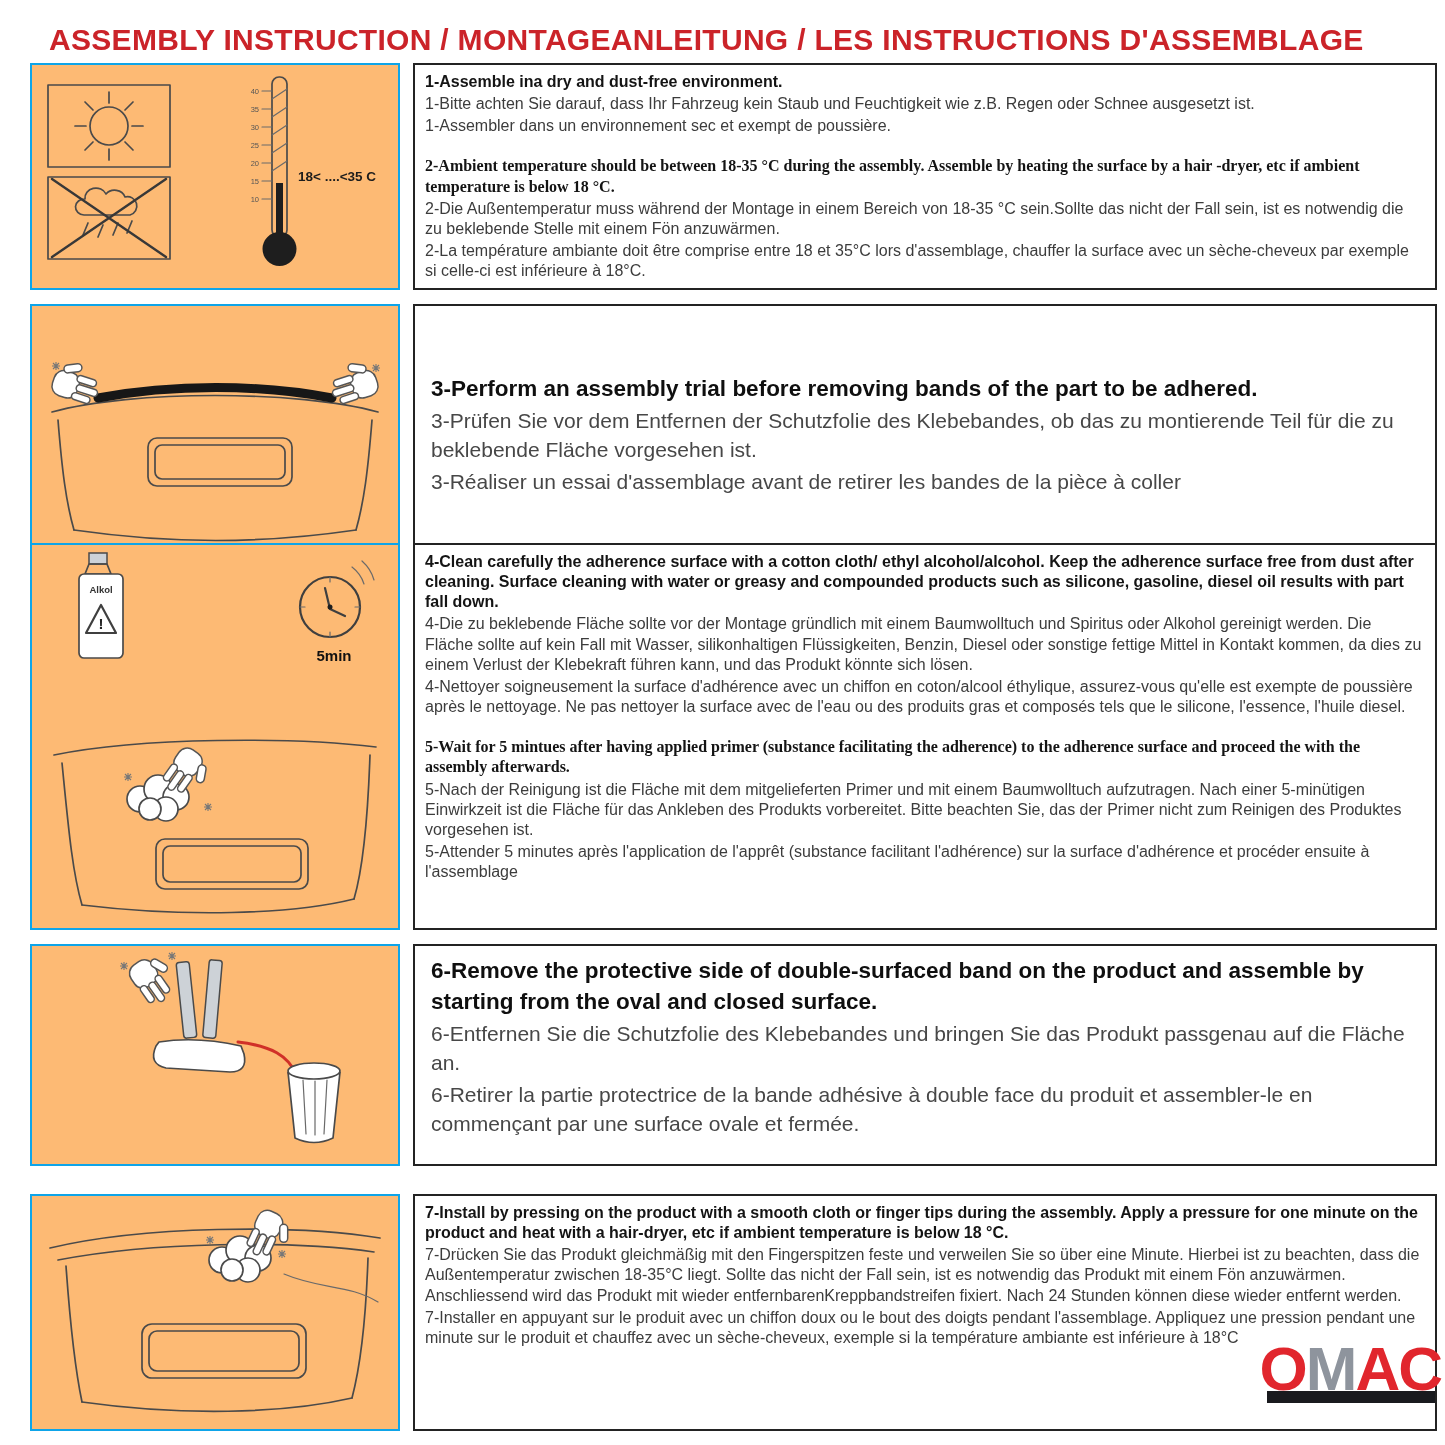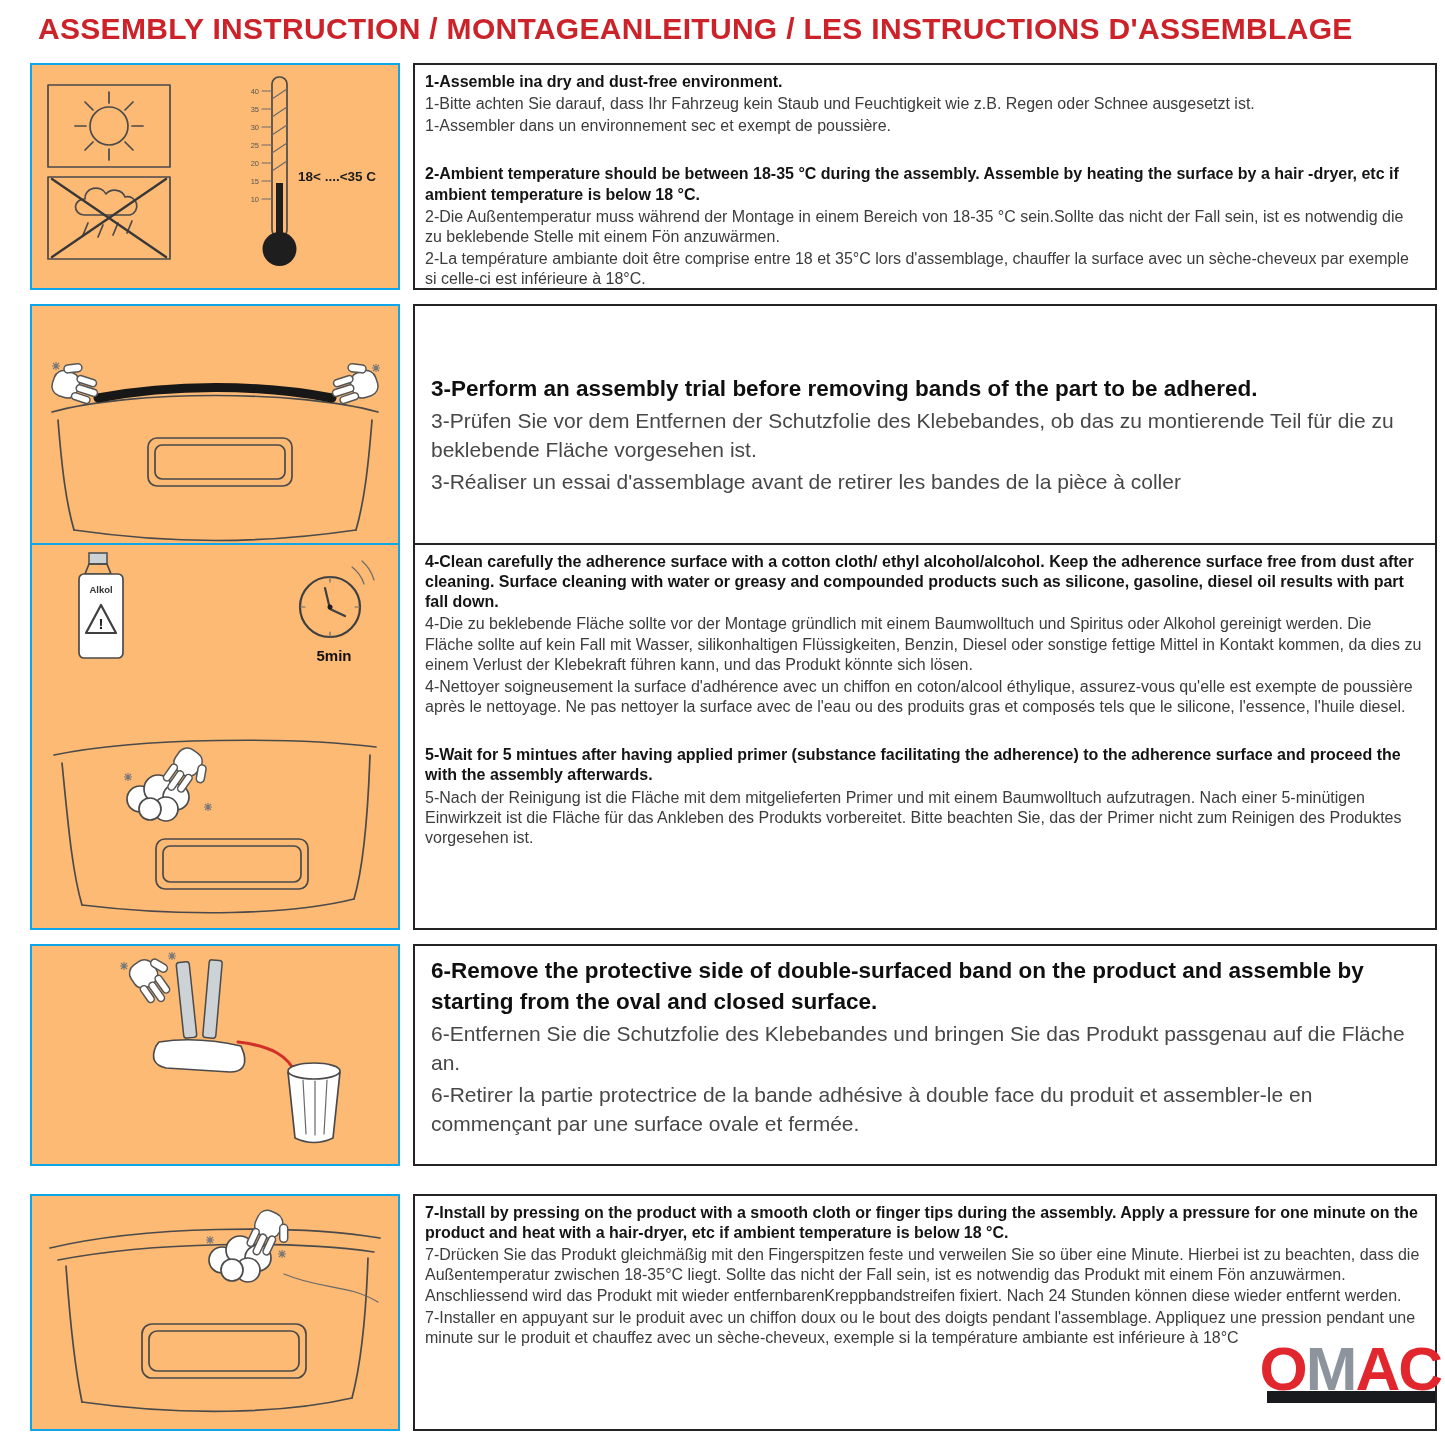--- a/index.html
+++ b/index.html
@@ -1,29 +1,29 @@
 <!DOCTYPE html>
 <html><head>
 <meta charset="utf-8">
 <style>
   html,body{margin:0;padding:0;background:#fff;}
   body{width:1445px;height:1445px;position:relative;font-family:"Liberation Sans",sans-serif;color:#2e2e2e;overflow:hidden;}
-  .title{position:absolute;left:38px;top:12px;margin:0;font-size:30px;font-weight:800;letter-spacing:.3px;color:#cb2329;white-space:nowrap;}
+  .title{position:absolute;left:38px;top:12px;margin:11px;font-size:30px;font-weight:800;letter-spacing:.3px;color:#cb2329;white-space:nowrap;}
   .row{position:absolute;left:30px;width:1407px;display:flex;gap:13px;}
   #row1{top:63px;height:227px;}
   #row2{top:304px;height:278px;}
   #row3{top:543px;height:387px;}
   #row4{top:944px;height:222px;}
   #row5{top:1178px;height:237px;margin-top:16px;}
   .fig{flex:0 0 370px;border:2px solid #0ea5e9;background:#fdba74;box-sizing:border-box;}
   .fig svg{width:100%;height:100%;display:block;font-family:inherit;}
   .txt{flex:1;border:2px solid #232323;background:#fff;box-sizing:border-box;padding:7px 12px 20px 10px;overflow:hidden;}
   .txt p{margin:0 0 2px 0;font-size:16px;line-height:1.26;color:#3c3c3c;}
   .txt p.b{font-weight:700;color:#141414;}
-  .txt p.gap{margin-top:28px;}
+  .txt p.gap{margin-top:20px;font-family:Liberation Serif, serif;}
   .txt.big{display:flex;flex-direction:column;justify-content:center;padding-left:16px;}
   .txt.big p{font-size:21px;line-height:1.38;margin-bottom:3px;color:#474747;}
   .txt.big p.b{font-size:22.5px;color:#0f0f0f;}
   
   .ln{fill:none;stroke:#4a4a4a;stroke-width:1.7;stroke-linecap:round;stroke-linejoin:round;}
   .ln2{fill:none;stroke:#3f3f3f;stroke-width:2.2;stroke-linecap:round;stroke-linejoin:round;}
   .lnt{fill:none;stroke:#6a6a6a;stroke-width:1.2;stroke-linecap:round;}
   .lnx{fill:none;stroke:#383838;stroke-width:2.4;stroke-linecap:round;}
   .wht{fill:#fff;stroke:#4a4a4a;stroke-width:1.7;stroke-linejoin:round;}
   .gray{fill:#cdd2d7;stroke:#4a4a4a;stroke-width:1.5;}
@@ -180,20 +180,21 @@
           <path class="sp" d="M-4,0H4M0,-4V4M-3,-3L3,3M-3,3L3,-3"></path>
         </g>
     </svg>
   </div>
   <div class="txt">
     <p class="b">4-Clean carefully the adherence surface with a cotton cloth/ ethyl alcohol/alcohol. Keep the adherence surface free from dust after cleaning. Surface cleaning with water or greasy and compounded products such as silicone, gasoline, diesel oil results with part fall down.</p>
     <p>4-Die zu beklebende Fläche sollte vor der Montage gründlich mit einem Baumwolltuch und Spiritus oder Alkohol gereinigt werden. Die Fläche sollte auf kein Fall mit Wasser, silikonhaltigen Flüssigkeiten, Benzin, Diesel oder sonstige fettige Mittel in Kontakt kommen, da dies zu einem Verlust der Klebekraft führen kann, und das Produkt könnte sich lösen.</p>
     <p>4-Nettoyer soigneusement la surface d'adhérence avec un chiffon en coton/alcool éthylique, assurez-vous qu'elle est exempte de poussière après le nettoyage. Ne pas nettoyer la surface avec de l'eau ou des produits gras et composés tels que le silicone, l'essence, l'huile diesel.</p>
     <p class="b gap">5-Wait for 5 mintues after having applied primer (substance facilitating the adherence) to the adherence surface and proceed the with the assembly afterwards.</p>
     <p>5-Nach der Reinigung ist die Fläche mit dem mitgelieferten Primer und mit einem Baumwolltuch aufzutragen. Nach einer 5-minütigen Einwirkzeit ist die Fläche für das Ankleben des Produkts vorbereitet. Bitte beachten Sie, das der Primer nicht zum Reinigen des Produktes vorgesehen ist.</p>
+    <p>5-Attender 5 minutes après l'application de l'apprêt (substance facilitant l'adhérence) sur la surface d'adhérence et procéder ensuite à l'assemblage</p>
   </div>
 </div>
 
 <div class="row" id="row4">
   <div class="fig">
     <svg viewBox="0 0 366 218" preserveAspectRatio="xMidYMid meet">
       <g>
         <rect class="gray" x="148" y="16" width="13" height="76" rx="3" transform="rotate(-6 154 54)"></rect>
         <rect class="gray" x="174" y="14" width="13" height="78" rx="3" transform="rotate(5 180 53)"></rect>
       </g>

